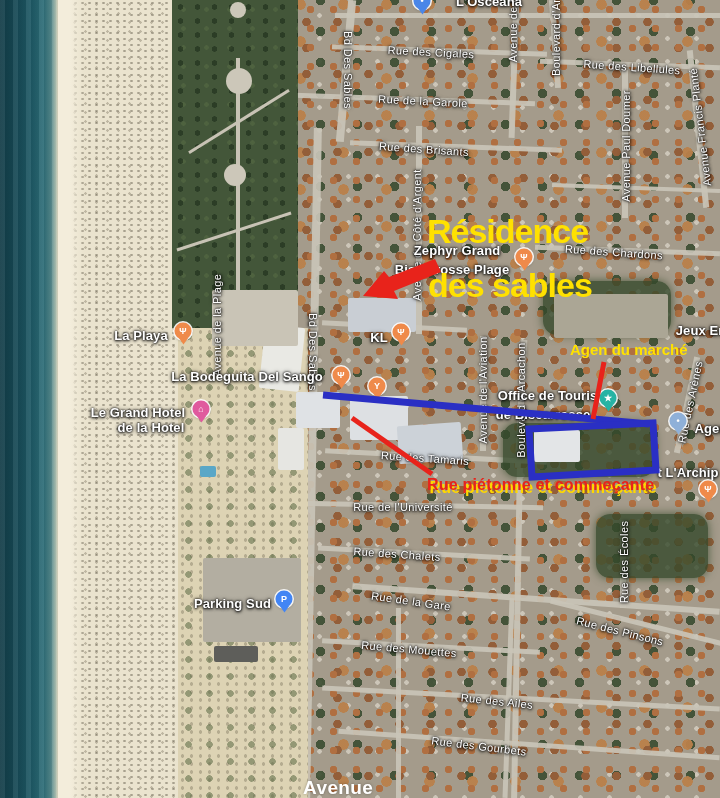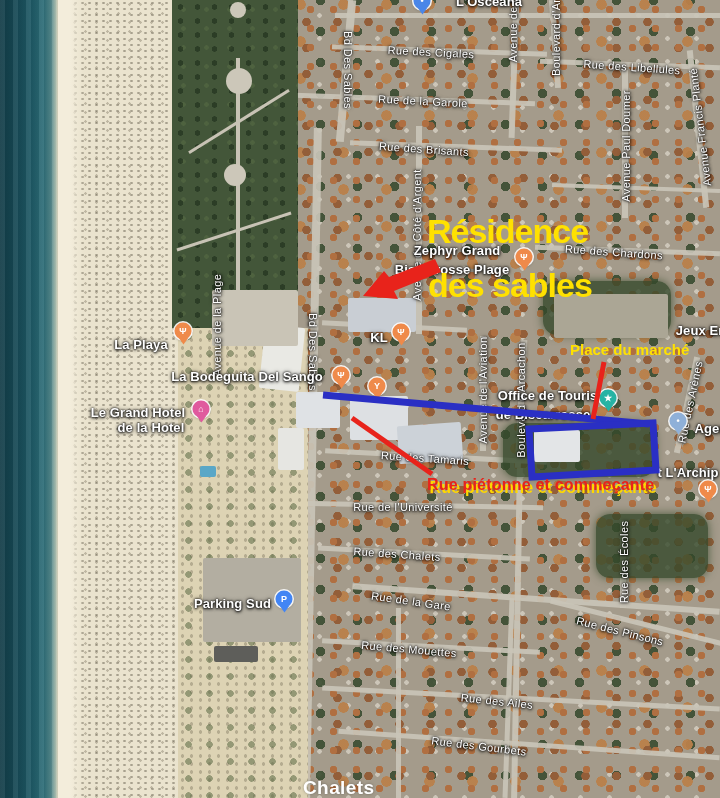--- a/index.html
+++ b/index.html
@@ -158,21 +158,21 @@
       <span class="lbl street up" style="left: 700px; top: 127px; --r: -7deg;">Avenue Francis Planté</span>
       <span class="lbl street up" style="left: 417px; top: 235px;">Avenue du Côté d'Argent</span>
       <span class="lbl street up" style="left: 217px; top: 325px;">Avenue de la Plage</span>
       <span class="lbl street up" style="left: 483px; top: 390px;">Avenue de l'Aviation</span>
       <span class="lbl street up" style="left: 521px; top: 400px;">Boulevard d'Arcachon</span>
       <span class="lbl street up" style="left: 690px; top: 402px; --r: 12deg;">Rue des Arènes</span>
       <span class="lbl street up" style="left: 624px; top: 562px;">Rue des Écoles</span>
       <span class="lbl poi" style="left: 489px; top: 1px;">L'Oscéana</span>
       <span class="lbl poi" style="left: 457px; top: 250px;">Zephyr Grand</span>
       <span class="lbl poi" style="left: 452px; top: 269px;">Biscarrosse Plage</span>
-      <span class="lbl poi" style="left: 141px; top: 344px;">La Playa</span>
+      <span class="lbl poi" style="left: 141px; top: 335px;">La Playa</span>
       <span class="lbl poi" style="left: 379px; top: 337px;">KL</span>
       <span class="lbl poi" style="left: 247px; top: 376px;">La Bodeguita Del Sango</span>
       <span class="lbl poi" style="left: 138px; top: 412px;">Le Grand Hotel</span>
       <span class="lbl poi" style="left: 151px; top: 427px;">de la Hotel</span>
       <span class="lbl poi" style="left: 557px; top: 395px;">Office de Tourisme</span>
       <span class="lbl poi" style="left: 543px; top: 414px;">de Biscarrosse</span>
       <span class="lbl poi" style="left: 711px; top: 428px;">Agen</span>
       <span class="lbl poi" style="left: 688px; top: 472px;">t L'Archip</span>
       <span class="lbl poi" style="left: 228px; top: 603px; padding-left: 9px;">Parking Sud</span>
       <span class="lbl poi" style="left: 701px; top: 330px;">Jeux En</span>
@@ -217,17 +217,17 @@
   <svg class="overlay" viewBox="0 0 720 798">
     <polyline points="323,395 560,416 649,424" fill="none" stroke="#2a2fc4" stroke-width="7"></polyline>
     <polygon points="529,429 653,423 656,470 532,477" fill="none" stroke="#2a2fc4" stroke-width="7"></polygon>
     <line x1="604" y1="362" x2="593" y2="419" stroke="#e8231b" stroke-width="5"></line>
     <line x1="352" y1="418" x2="432" y2="474" stroke="#e8231b" stroke-width="5"></line>
     <polygon points="435,259 389,277 384,271 363,296 398,299 394,291 441,272" fill="#e8231b"></polygon>
   </svg>
 
   <div class="anno" id="anno-res1">Résidence</div>
   <div class="anno" id="anno-res2">des sables</div>
-  <div class="anno" id="anno-marche">Place du marché</div>
+  <div class="anno" id="anno-marche">Agen du marché</div>
   <div class="anno" id="anno-pietonne">Rue piétonne et commeçante</div>
 
-  <div class="gwm">Chalets</div>
+  <div class="gwm">Avenue</div>
 </div>
 
 </body></html>

